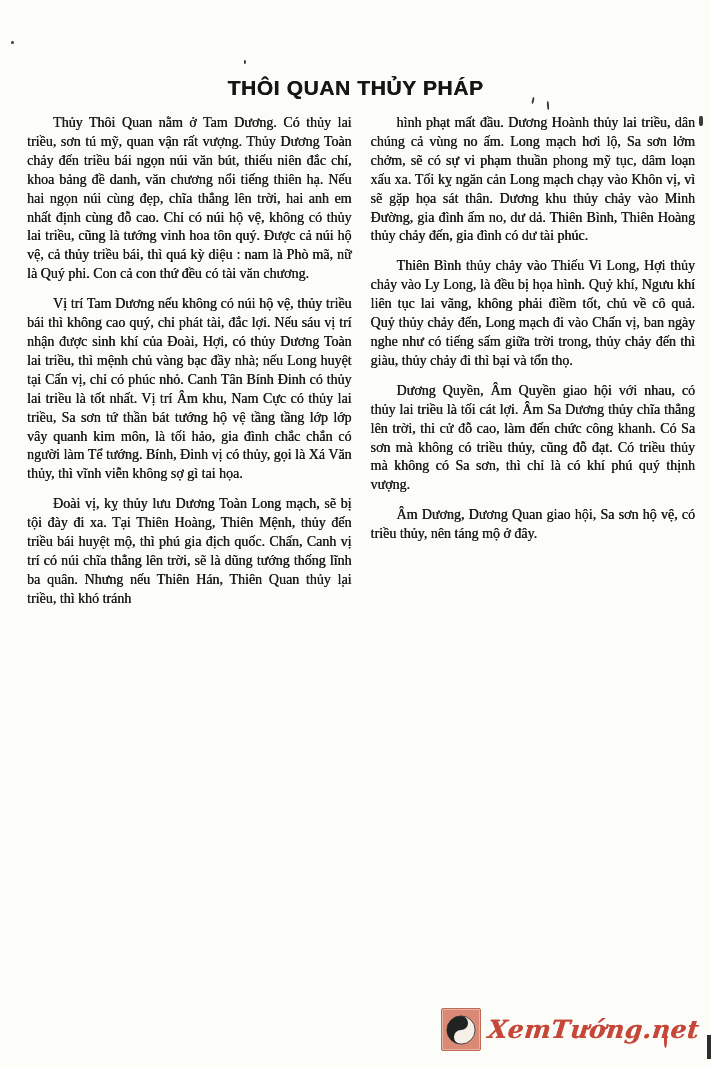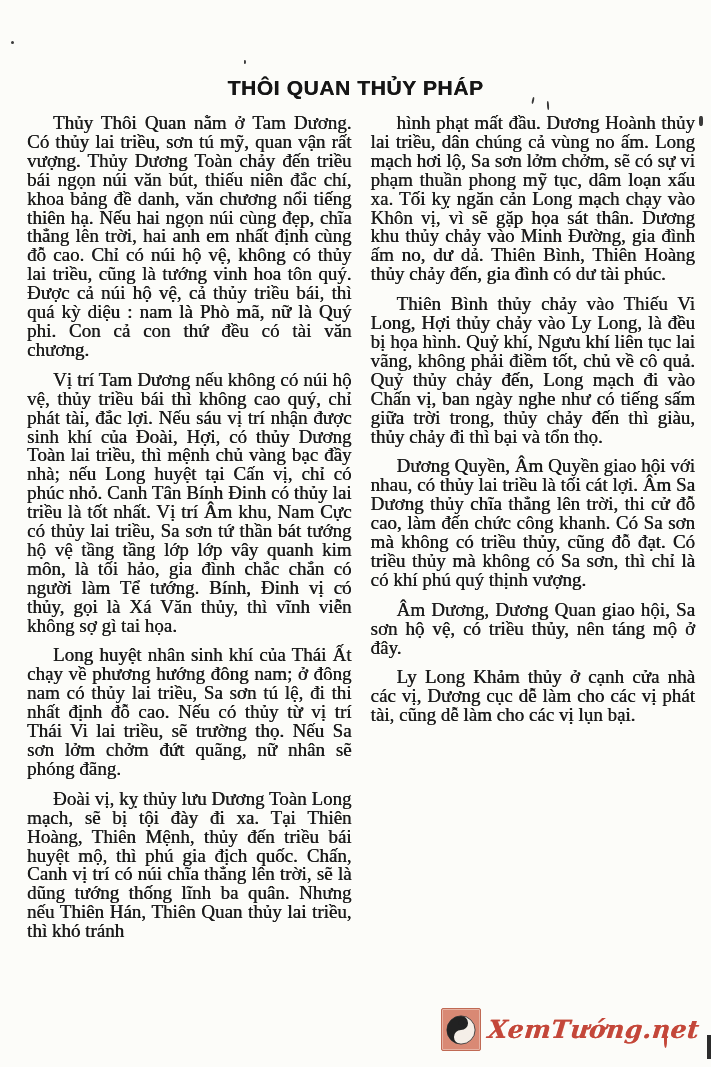--- a/index.html
+++ b/index.html
@@ -38,21 +38,21 @@
     top: 114px;
     left: 27px;
     right: 16px;
     display: flex;
     gap: 19px;
   }
   .col {
     width: 50%;
     text-align: justify;
     color: #1c1c1c;
-    font-size: 19px;
+    font-size: 14px;
     line-height: 18.9px;
     text-shadow: 0.35px 0 0 #1c1c1c;
   }
   .col p {
     margin: 0 0 11px 0;
     text-indent: 26px;
   }
   
   .watermark {
     position: absolute;
@@ -118,29 +118,27 @@
 <body>
 
 <div class="page">
 
   <h1 class="title">THÔI QUAN THỦY PHÁP</h1>
 
   <div class="columns">
     <div class="col">
       <p>Thủy Thôi Quan nằm ở Tam Dương. Có thủy lai triều, sơn tú mỹ, quan vận rất vượng. Thủy Dương Toàn chảy đến triều bái ngọn núi văn bút, thiếu niên đắc chí, khoa bảng đề danh, văn chương nổi tiếng thiên hạ. Nếu hai ngọn núi cùng đẹp, chĩa thẳng lên trời, hai anh em nhất định cùng đỗ cao. Chỉ có núi hộ vệ, không có thủy lai triều, cũng là tướng vinh hoa tôn quý. Được cả núi hộ vệ, cả thủy triều bái, thì quá kỳ diệu : nam là Phò mã, nữ là Quý phi. Con cả con thứ đều có tài văn chương.</p>
       <p>Vị trí Tam Dương nếu không có núi hộ vệ, thủy triều bái thì không cao quý, chỉ phát tài, đắc lợi. Nếu sáu vị trí nhận được sinh khí của Đoài, Hợi, có thủy Dương Toàn lai triều, thì mệnh chủ vàng bạc đầy nhà; nếu Long huyệt tại Cấn vị, chỉ có phúc nhỏ. Canh Tân Bính Đinh có thủy lai triều là tốt nhất. Vị trí Âm khu, Nam Cực có thủy lai triều, Sa sơn tứ thần bát tướng hộ vệ tầng tầng lớp lớp vây quanh kim môn, là tối hảo, gia đình chắc chắn có người làm Tể tướng. Bính, Đinh vị có thủy, gọi là Xá Văn thủy, thì vĩnh viễn không sợ gì tai họa.</p>
-      <p>Long huyệt nhân sinh khí của Thái Ất chạy về phương hướng đông nam; ở đông nam có thủy lai triều, Sa sơn tú lệ, đi thi nhất định đỗ cao. Nếu có thủy từ vị trí Thái Vi lai triều, sẽ trường thọ. Nếu Sa sơn lởm chởm đứt quãng, nữ nhân sẽ phóng đãng.</p>
       <p>Đoài vị, kỵ thủy lưu Dương Toàn Long mạch, sẽ bị tội đày đi xa. Tại Thiên Hoàng, Thiên Mệnh, thủy đến triều bái huyệt mộ, thì phú gia địch quốc. Chấn, Canh vị trí có núi chĩa thẳng lên trời, sẽ là dũng tướng thống lĩnh ba quân. Nhưng nếu Thiên Hán, Thiên Quan thủy lai triều, thì khó tránh</p>
     </div>
     <div class="col">
       <p>hình phạt mất đầu. Dương Hoành thủy lai triều, dân chúng cả vùng no ấm. Long mạch hơi lộ, Sa sơn lởm chởm, sẽ có sự vi phạm thuần phong mỹ tục, dâm loạn xấu xa. Tối kỵ ngăn cản Long mạch chạy vào Khôn vị, vì sẽ gặp họa sát thân. Dương khu thủy chảy vào Minh Đường, gia đình ấm no, dư dả. Thiên Bình, Thiên Hoàng thủy chảy đến, gia đình có dư tài phúc.</p>
       <p>Thiên Bình thủy chảy vào Thiếu Vi Long, Hợi thủy chảy vào Ly Long, là đều bị họa hình. Quỷ khí, Ngưu khí liên tục lai vãng, không phải điềm tốt, chủ về cô quả. Quỷ thủy chảy đến, Long mạch đi vào Chấn vị, ban ngày nghe như có tiếng sấm giữa trời trong, thủy chảy đến thì giàu, thủy chảy đi thì bại và tổn thọ.</p>
       <p>Dương Quyền, Âm Quyền giao hội với nhau, có thủy lai triều là tối cát lợi. Âm Sa Dương thủy chĩa thẳng lên trời, thi cử đỗ cao, làm đến chức công khanh. Có Sa sơn mà không có triều thủy, cũng đỗ đạt. Có triều thủy mà không có Sa sơn, thì chỉ là có khí phú quý thịnh vượng.</p>
       <p>Âm Dương, Dương Quan giao hội, Sa sơn hộ vệ, có triều thủy, nên táng mộ ở đây.</p>
-      <p>Ly Long Khảm thủy ở cạnh cửa nhà các vị, Dương cục dễ làm cho các vị phát tài, cũng dễ làm cho các vị lụn bại.</p>
     </div>
   </div>
 
   <div class="watermark">
     <span class="wm-logo">
       <svg width="30" height="30" viewBox="0 0 100 100" aria-hidden="true">
         <circle cx="50" cy="50" r="47" fill="#f5efe8" stroke="#3a3a3a" stroke-width="3"></circle>
         <path d="M50 3 a47 47 0 0 0 0 94 a23.5 23.5 0 0 1 0 -47 a23.5 23.5 0 0 0 0 -47 Z" fill="#222222"></path>
         <circle cx="50" cy="26.5" r="8" fill="#222222"></circle>
         <circle cx="50" cy="73.5" r="8" fill="#f5efe8"></circle>

